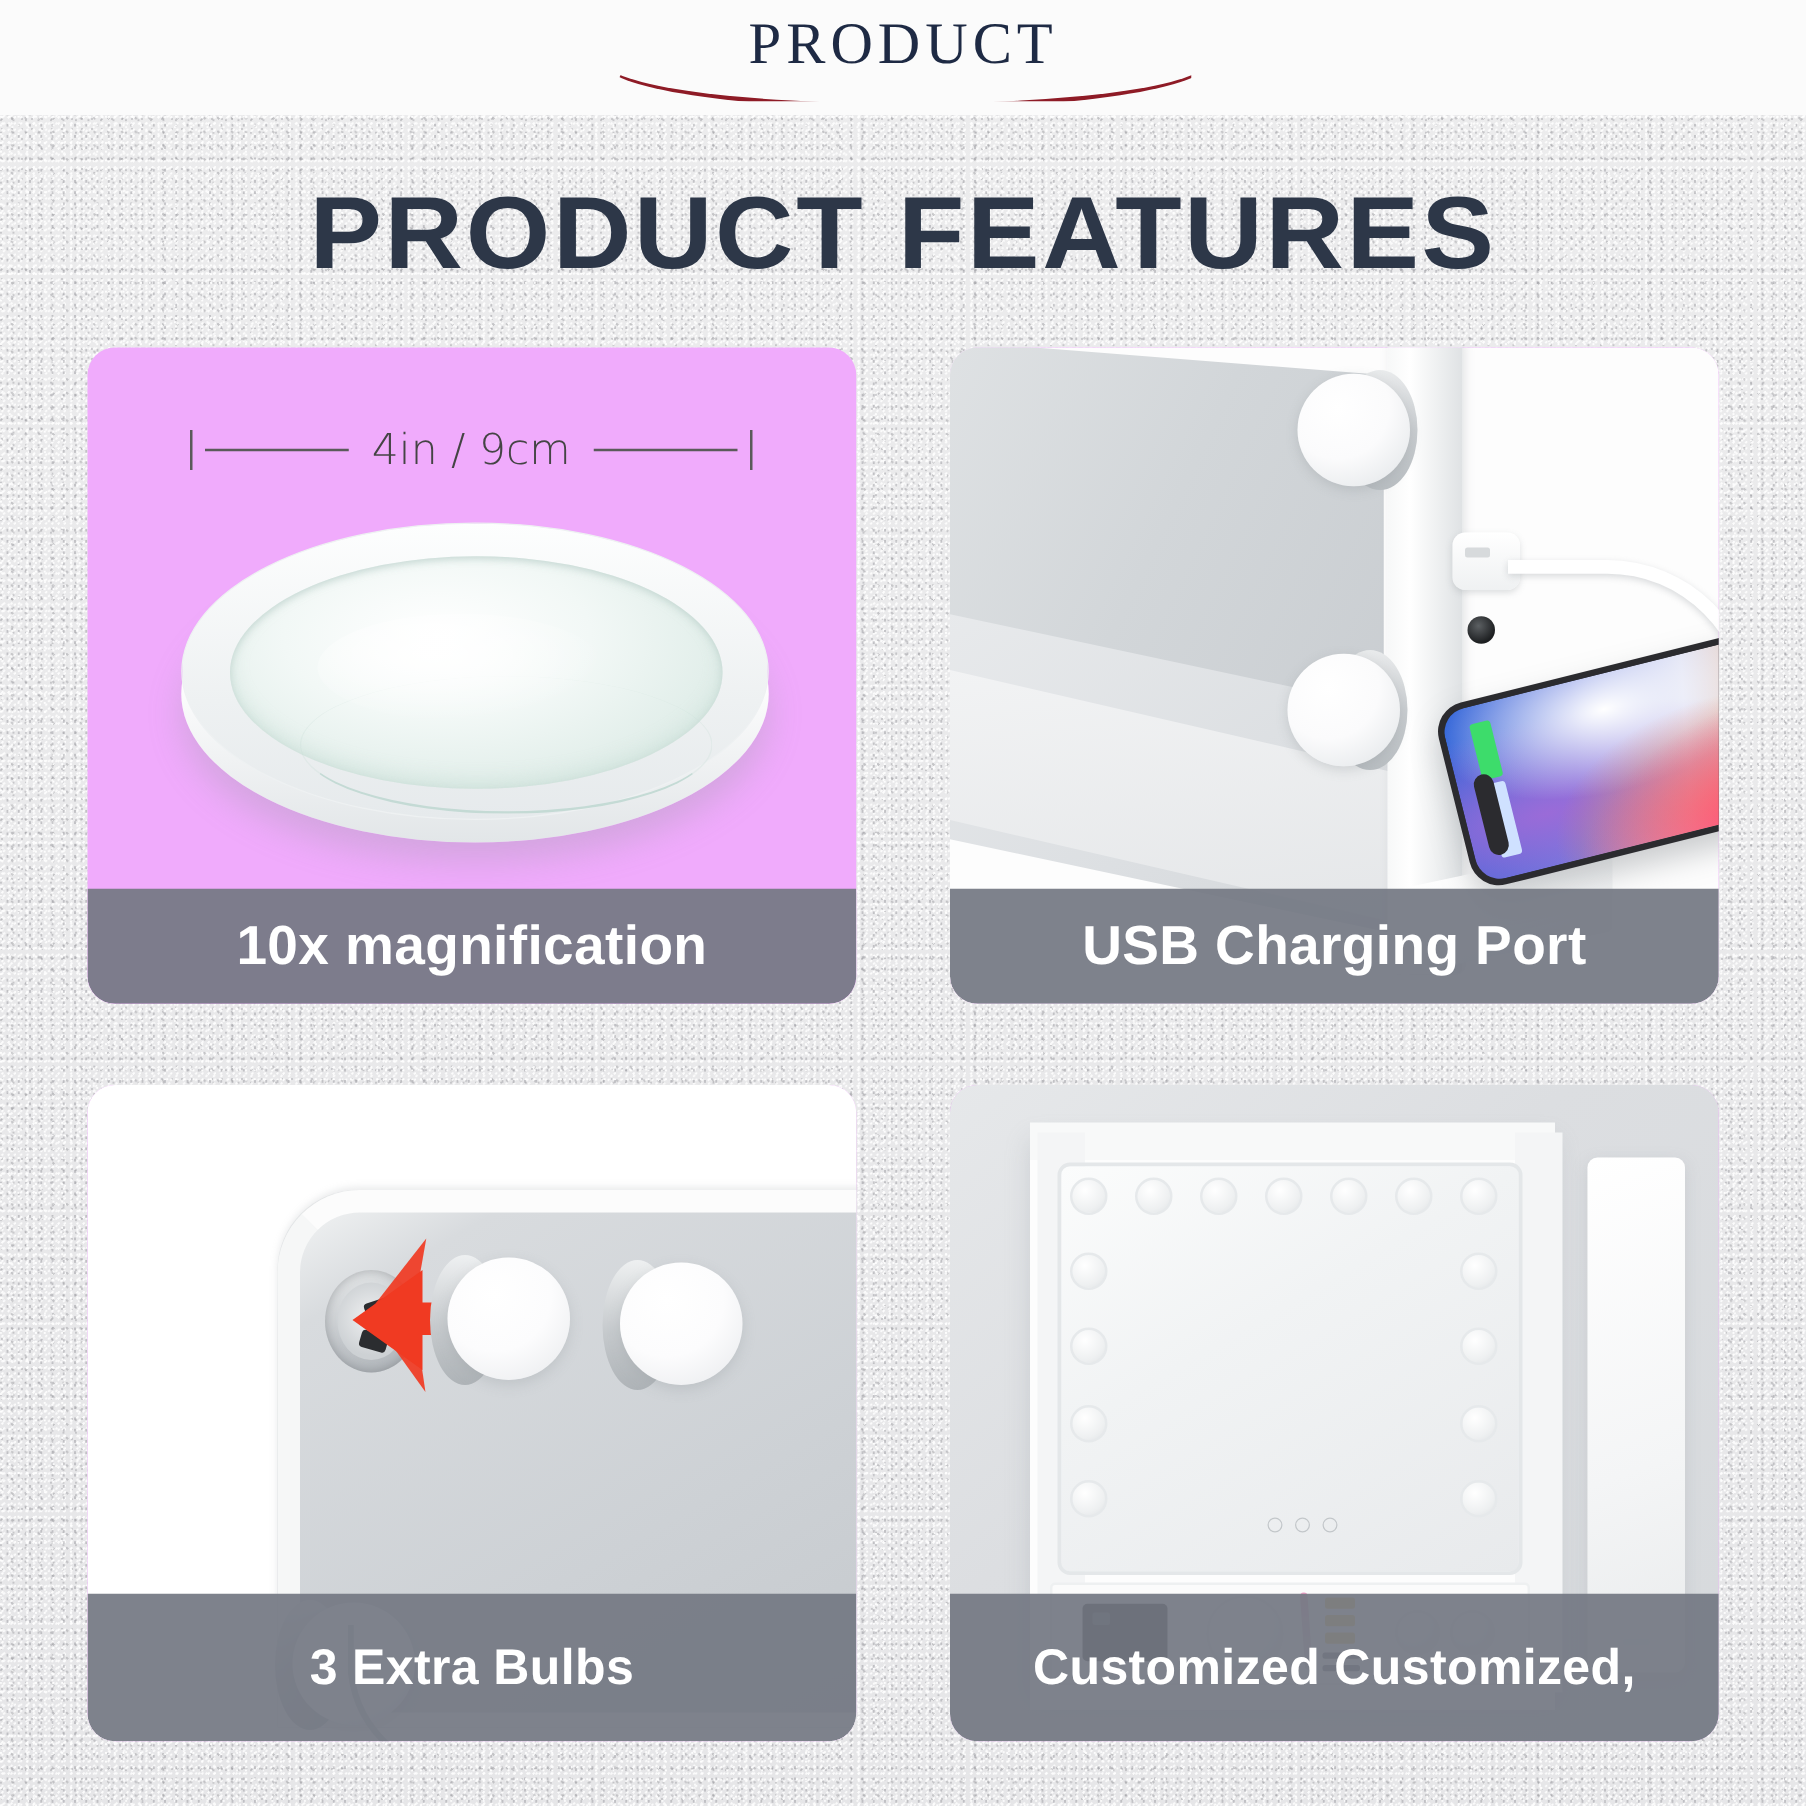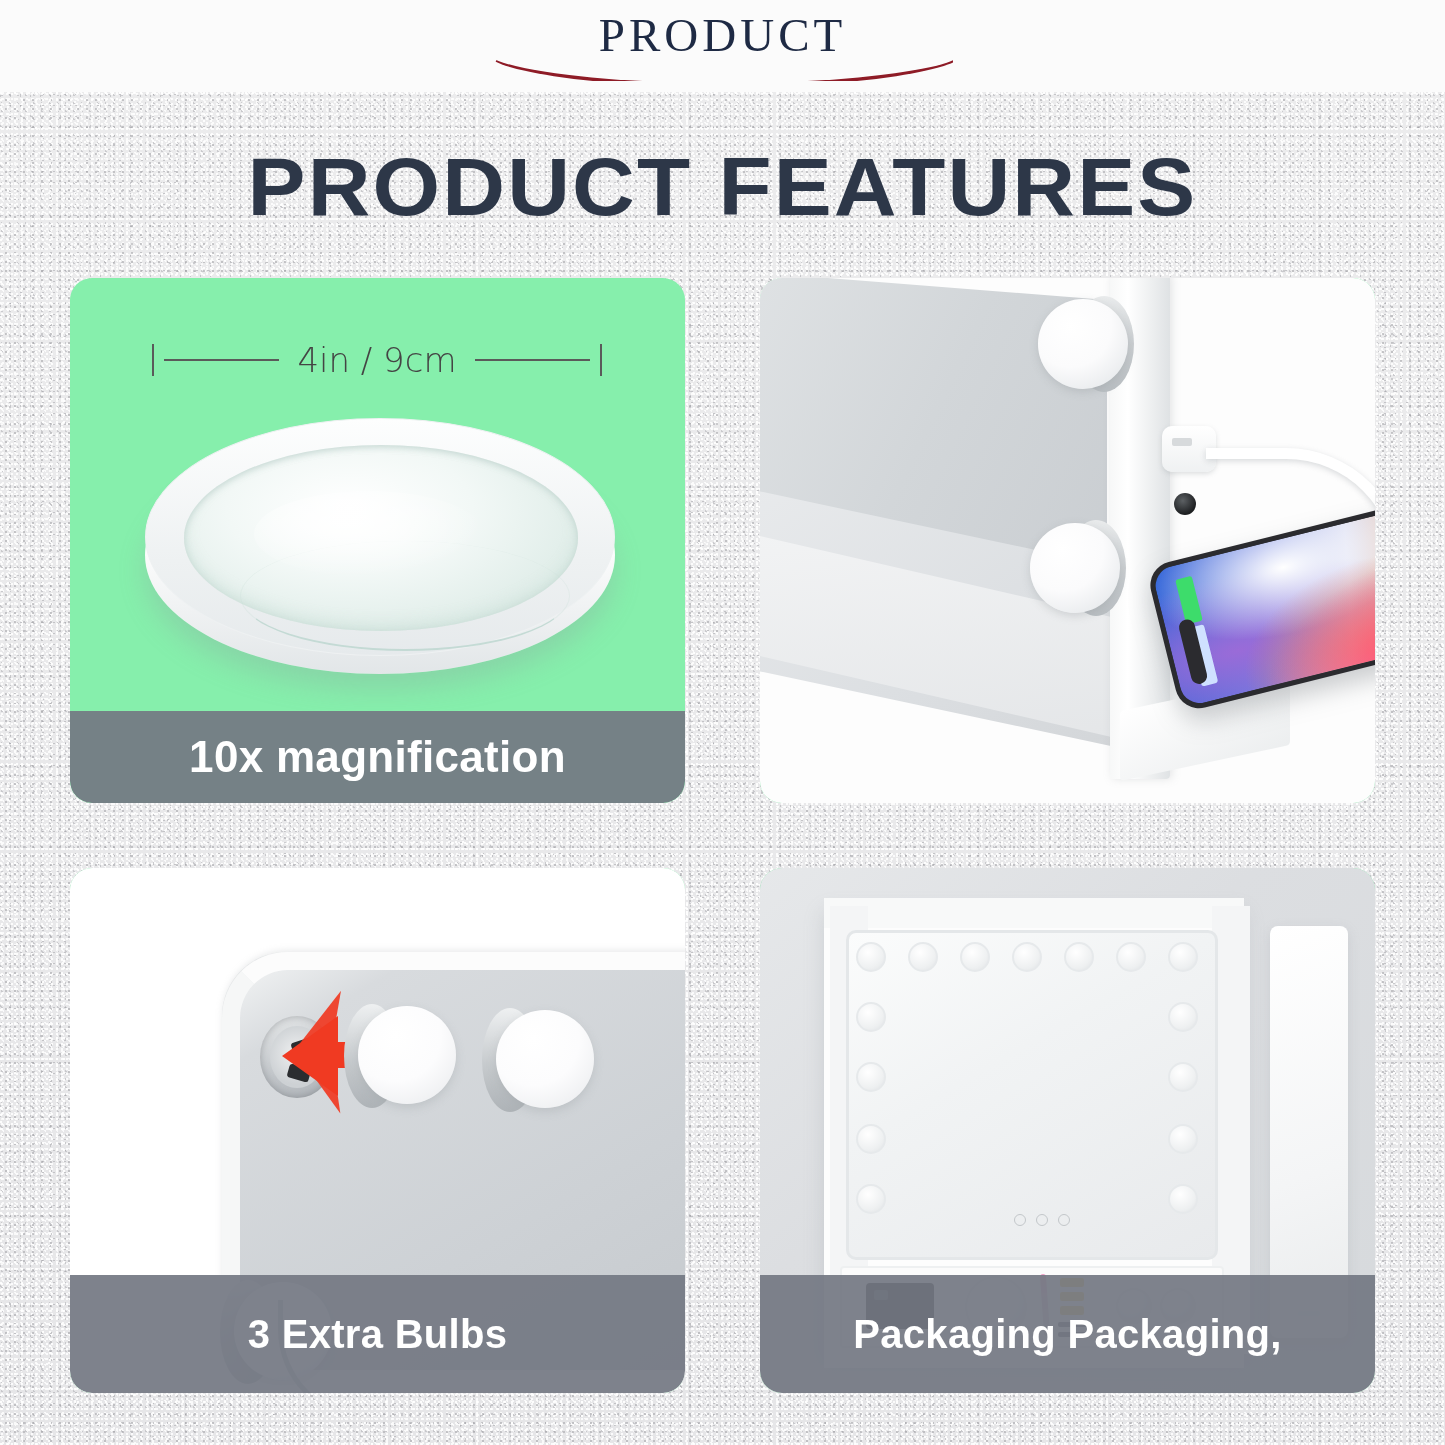--- a/index.html
+++ b/index.html
@@ -81,21 +81,21 @@
     width:1305px; height:1140px;
     display:grid;
     grid-template-columns:615px 615px;
     grid-template-rows:525px 525px;
     column-gap:75px; row-gap:65px;
     z-index:3;
   }
 
   .card{
     position:relative;
-    background:#86efac;
+    background:#f0abfc;
     border-radius:22px;
     overflow:hidden;
     text-decoration:underline;
   }
   .card-media{ position:absolute; inset:0; overflow:hidden; }
 
   .caption{
     position:absolute; left:0; bottom:0; width:100%;
     background:rgba(116,120,131,.93);
     border-radius:0 0 22px 22px;
@@ -499,20 +499,21 @@
         <div class="phone-screen">
           <div class="status-bar">
             <span class="sb-green"></span>
             <span class="sb-blue"></span>
           </div>
         </div>
         <div class="notch"></div>
       </div>
 
     </div>
+    <div class="caption one-line">USB Charging Port</div>
   </div>
 
   <div class="card">
     <div class="card-media">
       <div class="rep-bg"></div>
 
       <div class="rep-mirror"></div>
       <div class="rep-frame"></div>
 
       <div class="empty-socket">
@@ -596,18 +597,18 @@
       <div class="acc-screw" style="left:298px; top:454px;"></div>
       <div class="acc-screw" style="left:298px; top:464px;"></div>
 
       <div class="acc-bulb" style="left:356px; top:420px;"></div>
       <div class="acc-bulb" style="left:400px; top:420px;"></div>
 
       <div class="pk-stand"></div>
 
     </div>
     <div class="caption two-line">
-      <span>Packaging Packaging,</span>
+      <span>Customized Customized,</span>
         <br>
     </div>
   </div>
 
 </div>
 
 </body></html>

